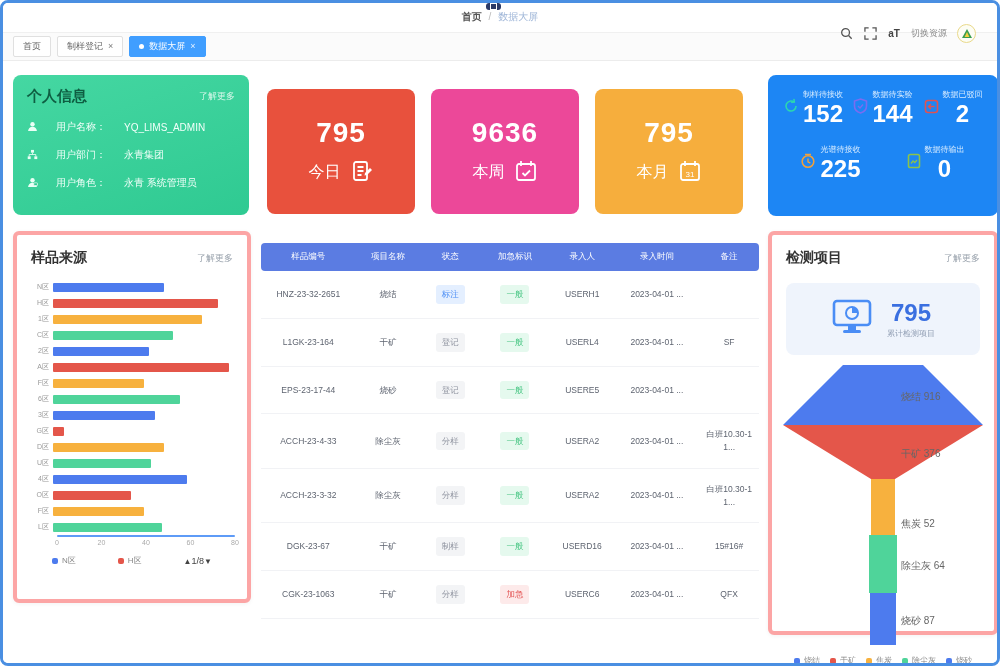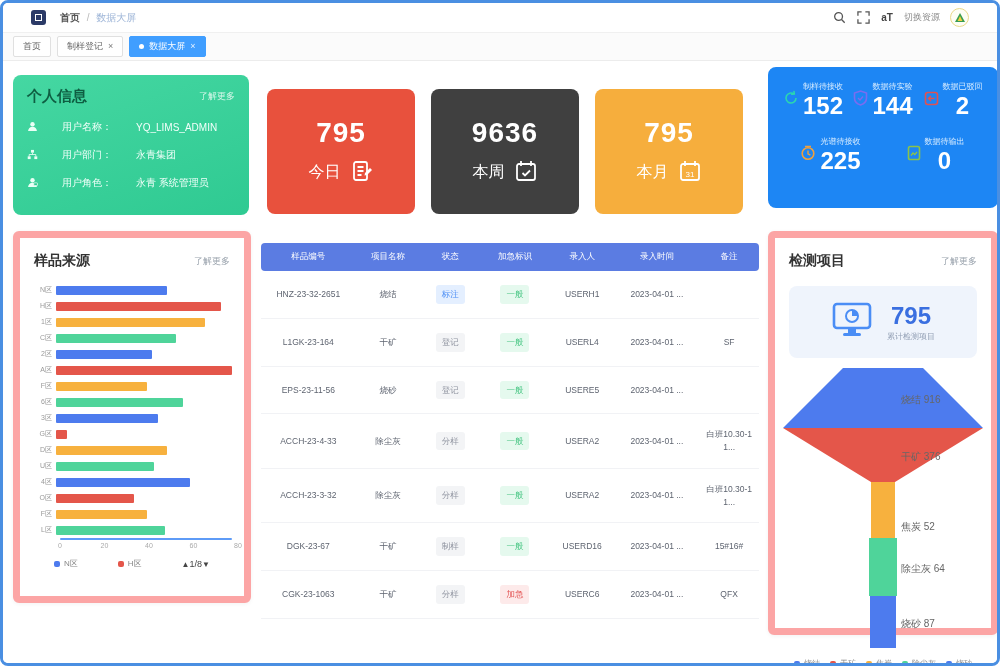--- a/index.html
+++ b/index.html
@@ -2,22 +2,22 @@
 <html><head>
 <meta charset="utf-8">
 <style>
   * { margin:0; padding:0; box-sizing:border-box; }
   html,body { width:1000px; height:666px; overflow:hidden; background:#fff;
     font-family:"Liberation Sans","DejaVu Sans",sans-serif; }
   .screen { position:relative; width:1000px; height:666px; border:3px solid #4a8fe2;
     border-radius:8px; background:#fff; overflow:hidden; }
 
   
-  .topbar { height:30px; display:flex; align-items:center; padding:0 28px; background:#fff;
-    border-bottom:1px solid #f0f0f0; }
+  .topbar { height:30px; display:flex; align-items:center; padding:0 21px; background:#fff;
+    border-bottom:1px solid #f0f0f0;flex-direction:column; }
   .logo { width:15px; height:15px; background:#2b3a67; border-radius:3px; margin-right:14px;
     display:flex; align-items:center; justify-content:center; }
   .logo i { width:7px; height:7px; border:1.5px solid #fff; display:block; }
   .crumb { font-size:10px; color:#555; font-weight:bold; }
   .crumb .sep { color:#bbb; margin:0 4px; font-weight:normal; }
   .crumb .cur { color:#9fb6d8; font-weight:normal; }
   .topbar-right { margin-left:auto; display:flex; align-items:center; gap:10px; }
   .tb-icon { width:14px; height:14px; display:flex; align-items:center; justify-content:center; cursor:pointer; }
   .tb-text { font-size:9px; color:#8a8a8a; cursor:pointer; }
   .font-ico { font-size:10px; color:#444; font-weight:bold; }
@@ -36,41 +36,41 @@
   main { position:relative; width:100%; height:604px; background:#fff; }
   .card-more { font-size:9px; color:#9aa3ad; cursor:pointer; }
 
   
   .profile-card { position:absolute; left:10px; top:14px; width:236px; height:140px;
     background:linear-gradient(160deg,#45d7a2,#2fca92); border-radius:8px; padding:12px 14px;
     color:#fff; }
   .profile-head { display:flex; justify-content:space-between; align-items:center; }
   .profile-title { font-size:15px; font-weight:bold; color:#0e5e42; }
   .profile-card .card-more { color:#d6f7e9; }
-  .p-row { display:flex; align-items:center; gap:24px; margin-top:14px; font-size:10px; color:#f2fffa; }
+  .p-row { display:flex; align-items:center; gap:18px; margin-top:14px; font-size:10px; color:#f2fffa; }
 
   
   .stat-wrap { position:absolute; left:264px; top:28px; display:flex; gap:16px; }
   .stat-card { width:148px; height:125px; border-radius:8px; color:#fff; display:flex;
     flex-direction:column; align-items:center; justify-content:center; gap:10px; }
   .stat-value { font-size:28px; font-weight:bold; letter-spacing:1px; }
   .stat-label-row { display:flex; align-items:center; gap:9px; font-size:16px; }
 
   
-  .status-panel { position:absolute; left:765px; top:6px; width:230px; height:141px;
+  .status-panel { position:absolute; left:765px; top:14px; width:230px; height:141px;
     background:#1d86f4; border-radius:8px; padding:14px 10px 10px; color:#fff; }
   .sp-row { display:flex; }
   .sp-row + .sp-row { margin-top:16px; }
   .sp-item { flex:1; display:flex; align-items:center; justify-content:center; gap:4px; }
   .sp-col { display:flex; flex-direction:column; align-items:center; }
   .sp-label { font-size:8px; color:#d8ecff; white-space:nowrap; }
   .sp-value { font-size:24px; font-weight:bold; line-height:1.15; }
 
   
-  .wcard { position:absolute; background:#fff; border:7px solid #fca5a5;
+  .wcard { position:absolute; background:#fff; border:4px solid #fca5a5;
     box-shadow:0 1px 4px rgba(0,0,0,.05); border-radius:6px; }
   .wcard-head { display:flex; justify-content:space-between; align-items:center; padding:14px 14px 4px; }
   .wcard-title { font-size:14px; font-weight:bold; color:#333; }
 
   
   .source-card { left:10px; top:170px; width:238px; height:372px; }
   .chart-area { padding:8px 12px 0 10px; }
   .bar-row { display:flex; align-items:center; height:16px; }
   .bar-label { width:26px; text-align:right; font-size:7px; color:#999; padding-right:4px; flex:none; }
   .bar-track { flex:1; position:relative; height:9px; }
@@ -205,21 +205,21 @@
           <div class="stat-value">795</div>
           <div class="stat-label-row">
             <span>今日</span>
             <span><svg width="24" height="24" viewBox="0 0 24 24" fill="none" stroke="#fff" stroke-width="1.8">
                 <rect x="4" y="3" width="13" height="18" rx="2"></rect>
                 <path d="M7.5 8h6M7.5 12h6M7.5 16h4"></path>
                 <path d="M15 14l5-5 2 2-5 5-2.5.5z" fill="#fff" stroke="none"></path>
               </svg></span>
           </div>
         </div>
-        <div class="stat-card" style="background: #404040;">
+        <div class="stat-card" style="background: #ec4899;">
           <div class="stat-value">9636</div>
           <div class="stat-label-row">
             <span>本周</span>
             <span><svg width="24" height="24" viewBox="0 0 24 24" fill="none" stroke="#fff" stroke-width="1.8">
                 <rect x="3" y="5" width="18" height="16" rx="2"></rect>
                 <path d="M7 2v5M17 2v5"></path>
                 <path d="M8.5 14l2.5 2.5 5-5"></path>
               </svg></span>
           </div>
         </div>
@@ -453,21 +453,21 @@
             <tr>
               <td>L1GK-23-164</td>
               <td>干矿</td>
               <td><span class="badge gray">登记</span></td>
               <td><span class="badge green">一般</span></td>
               <td>USERL4</td>
               <td>2023-04-01 ...</td>
               <td>SF</td>
             </tr>
             <tr>
-              <td>EPS-23-11-56</td>
+              <td>EPS-23-17-44</td>
               <td>烧砂</td>
               <td><span class="badge gray">登记</span></td>
               <td><span class="badge green">一般</span></td>
               <td>USERE5</td>
               <td>2023-04-01 ...</td>
               <td></td>
             </tr>
             <tr>
               <td>ACCH-23-4-33</td>
               <td>除尘灰</td>

